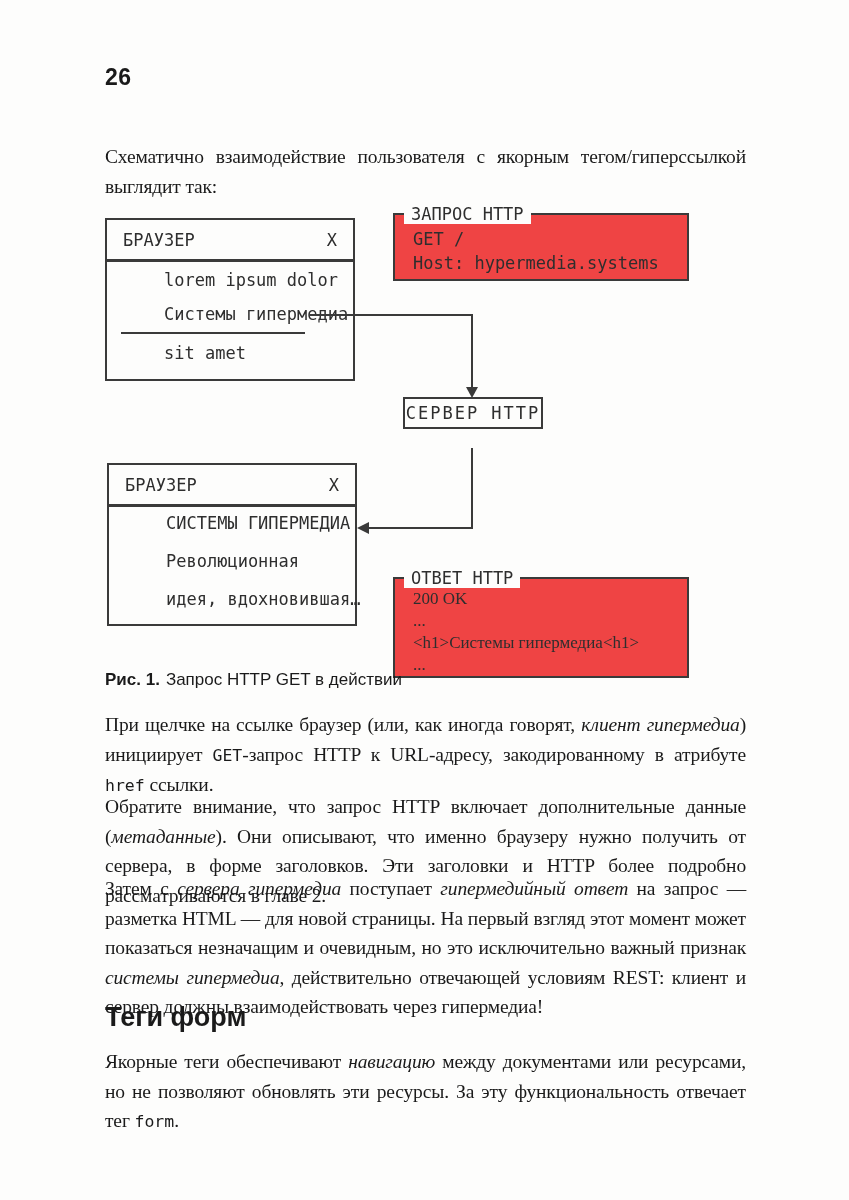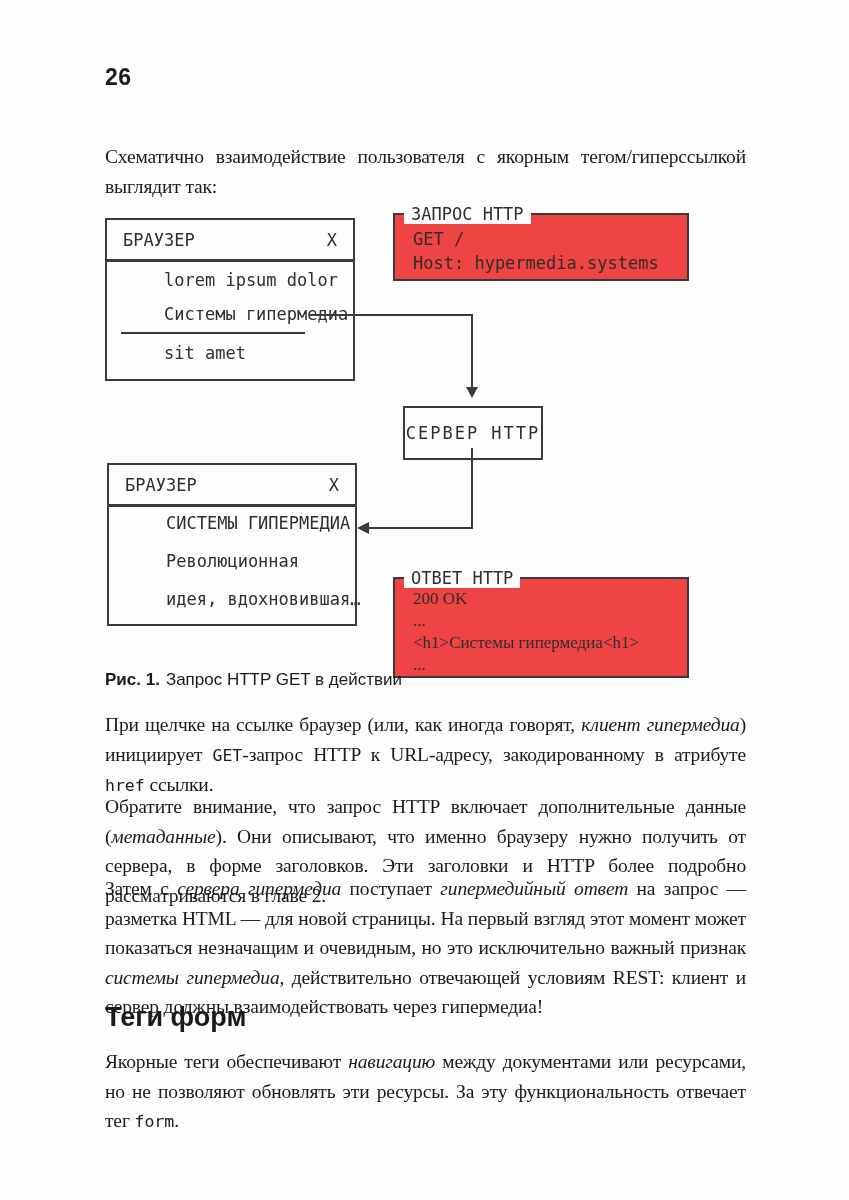--- a/index.html
+++ b/index.html
@@ -105,21 +105,21 @@
       <div class="req-body">
         <p class="tag-line">GET /</p>
         <p class="tag-line">Host: hypermedia.systems</p>
       </div>
     </div>
 
     <span class="hline" style="left:204px;top:101px;width:164px;height:2px;"></span>
     <span class="vline" style="left:366px;top:101px;width:2px;height:73px;"></span>
     <span class="arrow-down" style="left:361px;top:174px;"></span>
 
-    <div class="server" style="left:298px;top:193px;width:140px;height:54px;">
+    <div class="server" style="left:298px;top:184px;width:140px;height:32px;">
       <span>СЕРВЕР HTTP</span>
     </div>
 
     <span class="vline" style="left:366px;top:235px;width:2px;height:80px;"></span>
     <span class="hline" style="left:263px;top:314px;width:105px;height:2px;"></span>
     <span class="arrow-left" style="left:252px;top:309px;"></span>
 
     <div class="win" style="left:2px;top:250px;width:250px;height:163px;">
       <div class="win-titlebar">
         <span>БРАУЗЕР</span>

